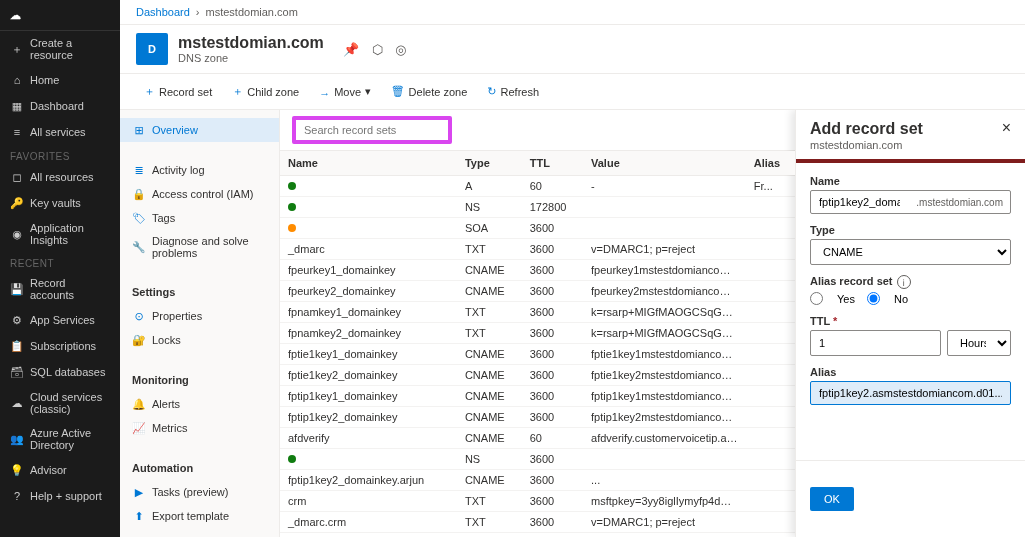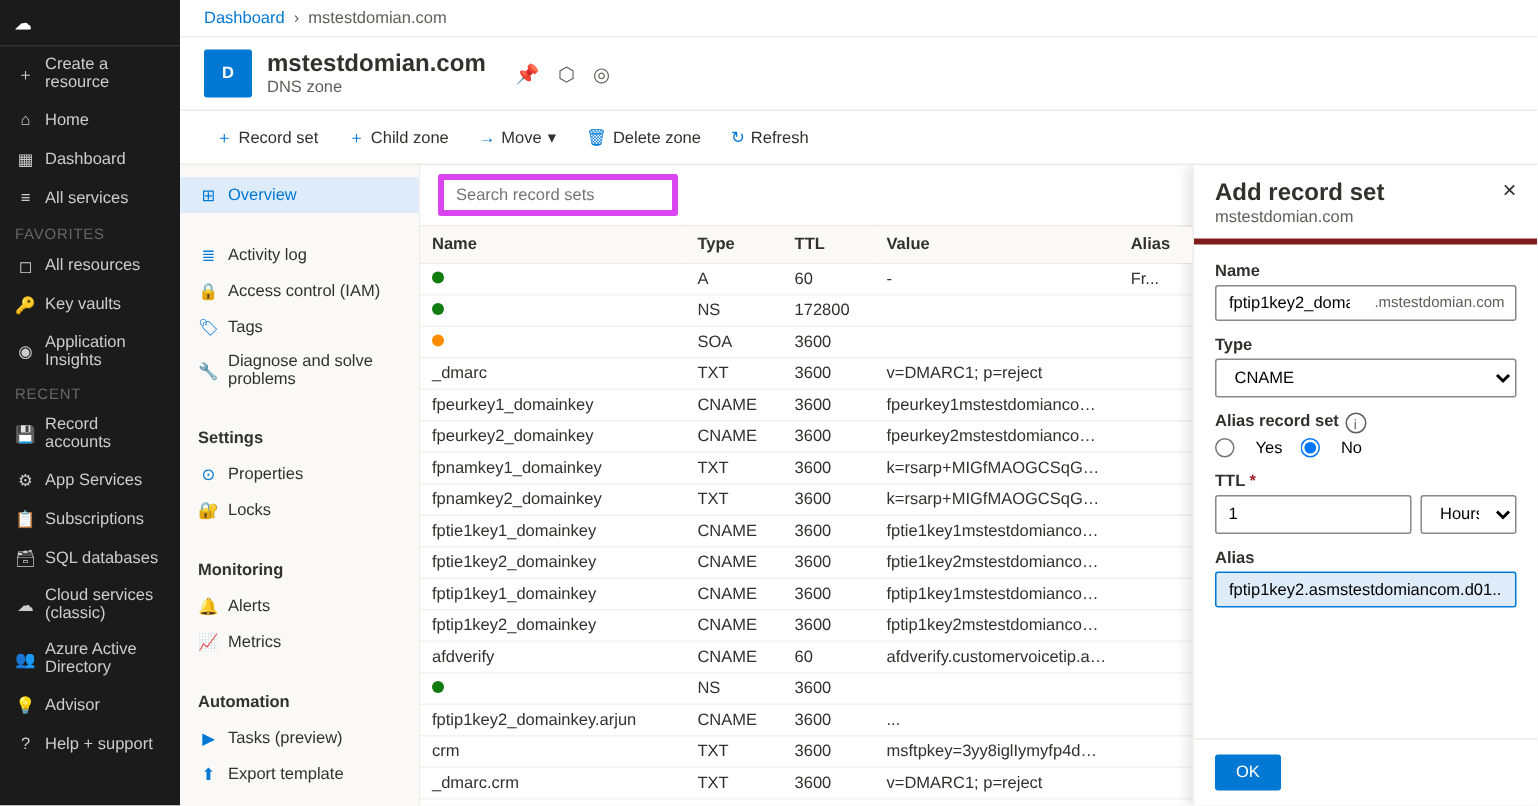--- a/index.html
+++ b/index.html
@@ -72,21 +72,21 @@
     .input-suffix { position: absolute; right: 8px; top: 50%; transform: translateY(-50%); font-size: 10px; color: #605e5c; pointer-events: none; }
     .form-select { border: 1px solid #8a8886; border-radius: 2px; padding: 5px 8px; font-size: 11px; outline: none; width: 100%; background: #fff; cursor: pointer; }
     .info-icon { display: inline-flex; align-items: center; justify-content: center; width: 14px; height: 14px; border-radius: 50%; border: 1px solid #605e5c; font-size: 9px; color: #605e5c; cursor: pointer; }
     .radio-group { display: flex; align-items: center; gap: 12px; }
     .radio-label { display: flex; align-items: center; gap: 14px; cursor: pointer; font-size: 11px; }
     .ttl-row { display: flex; gap: 6px; }
     .ttl-input { flex: 1; }
     .ttl-select { width: 64px; }
     .alias-input-wrap { position: relative; }
     .alias-input { width: 100%; border: 1px solid #0078d4; border-radius: 2px; padding: 5px 8px; font-size: 11px; outline: none; background: #deecf9; }
-    .panel-footer { padding: 10px 14px; border-top: 1px solid #edebe9; display: flex; gap: 8px; }
+    .panel-footer { padding: 26px 14px; border-top: 1px solid #edebe9; display: flex; gap: 8px; }
     .btn-primary { background: #0078d4; color: #fff; border: none; border-radius: 2px; padding: 6px 14px; font-size: 11px; cursor: pointer; }
   </style>
 </head>
 <body>
 
 <div class="sidebar">
   <div class="sidebar-logo">
     <span class="sidebar-logo-text">☁</span>
   </div>
   <div class="sidebar-item">

